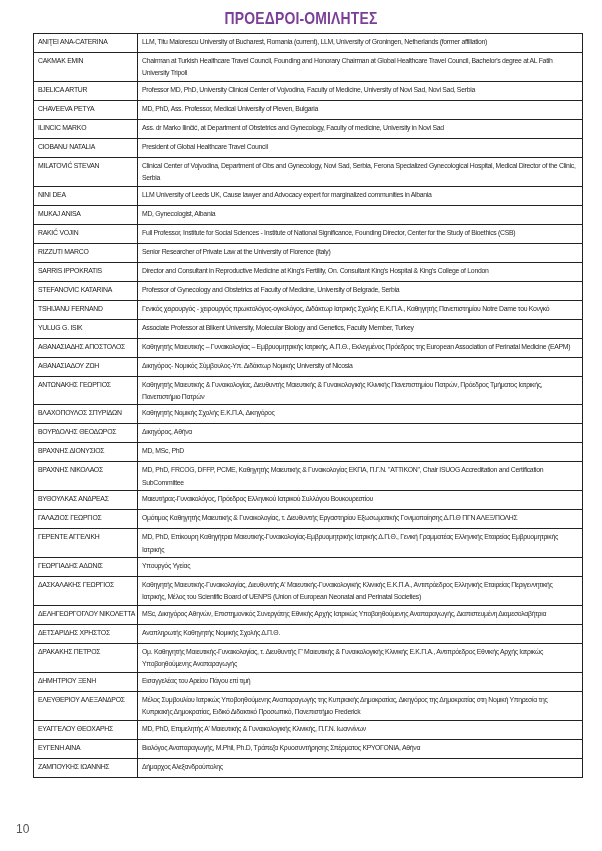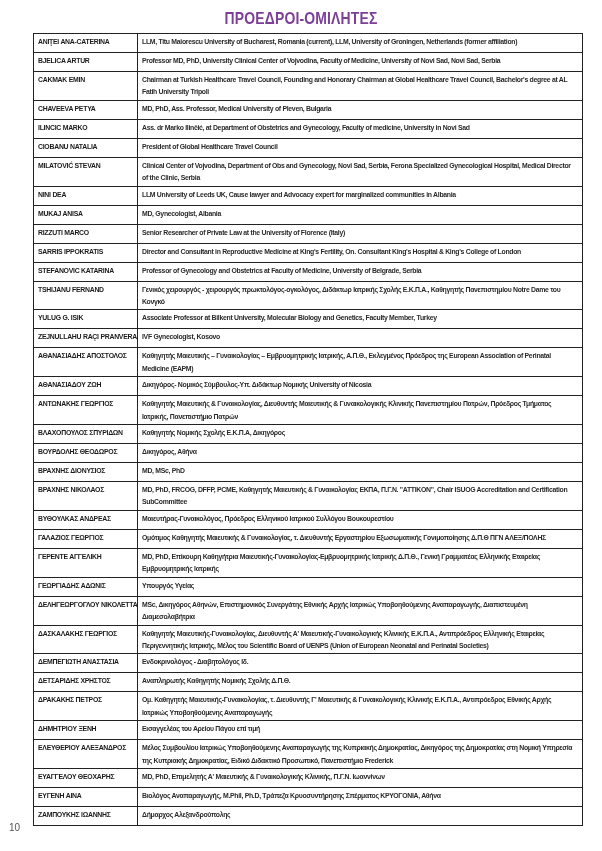--- a/index.html
+++ b/index.html
@@ -45,75 +45,74 @@
     td {
       border: 1px solid #222;
       padding: 0 4px;
       vertical-align: top;
       font-size: 8px;
       line-height: 12.4px;
       height: 15px;
       overflow: hidden;
     }
     td.name {
-      font-weight: bold;
+      font-weight: normal;
       white-space: nowrap;
       letter-spacing: -0.3px;
       padding-top: 2px;
     }
     td.desc {
       letter-spacing: -0.35px;
       padding-top: 2px;
       padding-bottom: 1px;
       color: #2a2a2a;
-      font-weight: bold;
     }
     .cond {
       display: inline-block;
       transform: scaleX(0.86);
       transform-origin: left;
       white-space: nowrap;
     }
     .desc .cond {
       white-space: normal;
       width: 116%;
     }
     .page-number {
       position: absolute;
-      left: 9px;
+      left: 16px;
       top: 822px;
-      font-size: 10px;
+      font-size: 12px;
       color: #555;
     }
   </style>
 </head>
 <body>
 
 <div class="page-title">ΠΡΟΕΔΡΟΙ-ΟΜΙΛΗΤΕΣ</div>
 
 <div class="table-wrap">
   <table>
     <colgroup>
         <col class="c-name">
         <col class="c-desc">
       </colgroup>
     <tbody id="rows">
         <tr>
           <td class="name"><span class="cond">ANIŢEI ANA-CATERINA</span></td>
           <td class="desc"><span class="cond">LLM, Titu Maiorescu University of Bucharest, Romania (current), LLM, University of Groningen, Netherlands (former affiliation)</span></td>
         </tr>
         <tr>
+          <td class="name"><span class="cond">CAKMAK EMIN</span></td>
+          <td class="desc"><span class="cond">Chairman at Turkish Healthcare Travel Council, Founding and Honorary Chairman at Global Healthcare Travel Council, Bachelor's degree at AL Fatih University Tripoli</span></td>
+        </tr>
+        <tr>
           <td class="name"><span class="cond">BJELICA ARTUR</span></td>
           <td class="desc"><span class="cond">Professor MD, PhD, University Clinical Center of Vojvodina, Faculty of Medicine, University of Novi Sad, Novi Sad, Serbia</span></td>
         </tr>
         <tr>
-          <td class="name"><span class="cond">CAKMAK EMIN</span></td>
-          <td class="desc"><span class="cond">Chairman at Turkish Healthcare Travel Council, Founding and Honorary Chairman at Global Healthcare Travel Council, Bachelor's degree at AL Fatih University Tripoli</span></td>
-        </tr>
-        <tr>
           <td class="name"><span class="cond">CHAVEEVA PETYA</span></td>
           <td class="desc"><span class="cond">MD, PhD, Ass. Professor, Medical University of Pleven, Bulgaria</span></td>
         </tr>
         <tr>
           <td class="name"><span class="cond">ILINCIC MARKO</span></td>
           <td class="desc"><span class="cond">Ass. dr Marko Ilinčić, at Department of Obstetrics and Gynecology, Faculty of medicine, University in Novi Sad</span></td>
         </tr>
         <tr>
           <td class="name"><span class="cond">CIOBANU NATALIA</span></td>
           <td class="desc"><span class="cond">President of Global Healthcare Travel Council</span></td>
@@ -124,44 +123,44 @@
         </tr>
         <tr>
           <td class="name"><span class="cond">NINI DEA</span></td>
           <td class="desc"><span class="cond">LLM University of Leeds UK, Cause lawyer and Advocacy expert for marginalized communities in Albania</span></td>
         </tr>
         <tr>
           <td class="name"><span class="cond">MUKAJ ANISA</span></td>
           <td class="desc"><span class="cond">MD, Gynecologist, Albania</span></td>
         </tr>
         <tr>
+          <td class="name"><span class="cond">RAKIĆ VOJIN</span></td>
+          <td class="desc"><span class="cond">Full Professor, Institute for Social Sciences - Institute of National Significance, Founding Director, Center for the Study of Bioethics (CSB)</span></td>
+        </tr>
+        <tr>
           <td class="name"><span class="cond">RIZZUTI MARCO</span></td>
           <td class="desc"><span class="cond">Senior Researcher of Private Law at the University of Florence (Italy)</span></td>
         </tr>
         <tr>
           <td class="name"><span class="cond">SARRIS IPPOKRATIS</span></td>
           <td class="desc"><span class="cond">Director and Consultant in Reproductive Medicine at King's Fertility, On. Consultant King's Hospital &amp; King's College of London</span></td>
         </tr>
         <tr>
           <td class="name"><span class="cond">STEFANOVIC KATARINA</span></td>
           <td class="desc"><span class="cond">Professor of Gynecology and Obstetrics at Faculty of Medicine, University of Belgrade, Serbia</span></td>
         </tr>
         <tr>
           <td class="name"><span class="cond">TSHIJANU FERNAND</span></td>
           <td class="desc"><span class="cond">Γενικός χειρουργός - χειρουργός πρωκτολόγος-ογκολόγος, Διδάκτωρ Ιατρικής Σχολής Ε.Κ.Π.Α., Καθηγητής Πανεπιστημίου Notre Dame του Κονγκό</span></td>
         </tr>
         <tr>
           <td class="name"><span class="cond">YULUG G. ISIK</span></td>
           <td class="desc"><span class="cond">Associate Professor at Bilkent University, Molecular Biology and Genetics, Faculty Member, Turkey</span></td>
         </tr>
         <tr>
-          <td class="name"><span class="cond">ZEJNULLAHU RAÇI PRANVERA</span></td>
-          <td class="desc"><span class="cond">IVF Gynecologist, Kosovo</span></td>
-        </tr>
-        <tr>
           <td class="name"><span class="cond">ΑΘΑΝΑΣΙΑΔΗΣ ΑΠΟΣΤΟΛΟΣ</span></td>
           <td class="desc"><span class="cond">Καθηγητής Μαιευτικής – Γυναικολογίας – Εμβρυομητρικής Ιατρικής, Α.Π.Θ., Εκλεγμένος Πρόεδρος της European Association of Perinatal Medicine (EAPM)</span></td>
         </tr>
         <tr>
           <td class="name"><span class="cond">ΑΘΑΝΑΣΙΑΔΟΥ ΖΩΗ</span></td>
           <td class="desc"><span class="cond">Δικηγόρος- Νομικός Σύμβουλος-Υπ. Διδάκτωρ Νομικής University of Nicosia</span></td>
         </tr>
         <tr>
           <td class="name"><span class="cond">ΑΝΤΩΝΑΚΗΣ ΓΕΩΡΓΙΟΣ</span></td>
           <td class="desc"><span class="cond">Καθηγητής Μαιευτικής &amp; Γυναικολογίας, Διευθυντής Μαιευτικής &amp; Γυναικολογικής Κλινικής Πανεπιστημίου Πατρών, Πρόεδρος Τμήματος Ιατρικής, Πανεπιστήμιο Πατρών</span></td>
@@ -192,30 +191,26 @@
         </tr>
         <tr>
           <td class="name"><span class="cond">ΓΕΡΕΝΤΕ ΑΓΓΕΛΙΚΗ</span></td>
           <td class="desc"><span class="cond">MD, PhD, Επίκουρη Καθηγήτρια Μαιευτικής-Γυναικολογίας-Εμβρυομητρικής Ιατρικής Δ.Π.Θ., Γενική Γραμματέας Ελληνικής Εταιρείας Εμβρυομητρικής Ιατρικής</span></td>
         </tr>
         <tr>
           <td class="name"><span class="cond">ΓΕΩΡΓΙΑΔΗΣ ΑΔΩΝΙΣ</span></td>
           <td class="desc"><span class="cond">Υπουργός Υγείας</span></td>
         </tr>
         <tr>
+          <td class="name"><span class="cond">ΔΑΣΚΑΛΑΚΗΣ ΓΕΩΡΓΙΟΣ</span></td>
+          <td class="desc"><span class="cond">Καθηγητής Μαιευτικής-Γυναικολογίας, Διευθυντής Α' Μαιευτικής-Γυναικολογικής Κλινικής Ε.Κ.Π.Α., Αντιπρόεδρος Ελληνικής Εταιρείας Περιγεννητικής Ιατρικής, Μέλος του Scientific Board of UENPS (Union of European Neonatal and Perinatal Societies)</span></td>
+        </tr>
+        <tr>
           <td class="name"><span class="cond">ΔΕΛΗΓΕΩΡΓΟΓΛΟΥ ΝΙΚΟΛΕΤΤΑ</span></td>
           <td class="desc"><span class="cond">MSc, Δικηγόρος Αθηνών, Επιστημονικός Συνεργάτης Εθνικής Αρχής Ιατρικώς Υποβοηθούμενης Αναπαραγωγής, Διαπιστευμένη Διαμεσολαβήτρια</span></td>
-        </tr>
-        <tr>
-          <td class="name"><span class="cond">ΔΑΣΚΑΛΑΚΗΣ ΓΕΩΡΓΙΟΣ</span></td>
-          <td class="desc"><span class="cond">Καθηγητής Μαιευτικής-Γυναικολογίας, Διευθυντής Α' Μαιευτικής-Γυναικολογικής Κλινικής Ε.Κ.Π.Α., Αντιπρόεδρος Ελληνικής Εταιρείας Περιγεννητικής Ιατρικής, Μέλος του Scientific Board of UENPS (Union of European Neonatal and Perinatal Societies)</span></td>
-        </tr>
-        <tr>
-          <td class="name"><span class="cond">ΔΕΜΠΕΓΙΩΤΗ ΑΝΑΣΤΑΣΙΑ</span></td>
-          <td class="desc"><span class="cond">Ενδοκρινολόγος - Διαβητολόγος Ιδ.</span></td>
         </tr>
         <tr>
           <td class="name"><span class="cond">ΔΕΤΣΑΡΙΔΗΣ ΧΡΗΣΤΟΣ</span></td>
           <td class="desc"><span class="cond">Αναπληρωτής Καθηγητής Νομικής Σχολής Δ.Π.Θ.</span></td>
         </tr>
         <tr>
           <td class="name"><span class="cond">ΔΡΑΚΑΚΗΣ ΠΕΤΡΟΣ</span></td>
           <td class="desc"><span class="cond">Ομ. Καθηγητής Μαιευτικής-Γυναικολογίας, τ. Διευθυντής Γ' Μαιευτικής &amp; Γυναικολογικής Κλινικής Ε.Κ.Π.Α., Αντιπρόεδρος Εθνικής Αρχής Ιατρικώς Υποβοηθούμενης Αναπαραγωγής</span></td>
         </tr>
         <tr>

